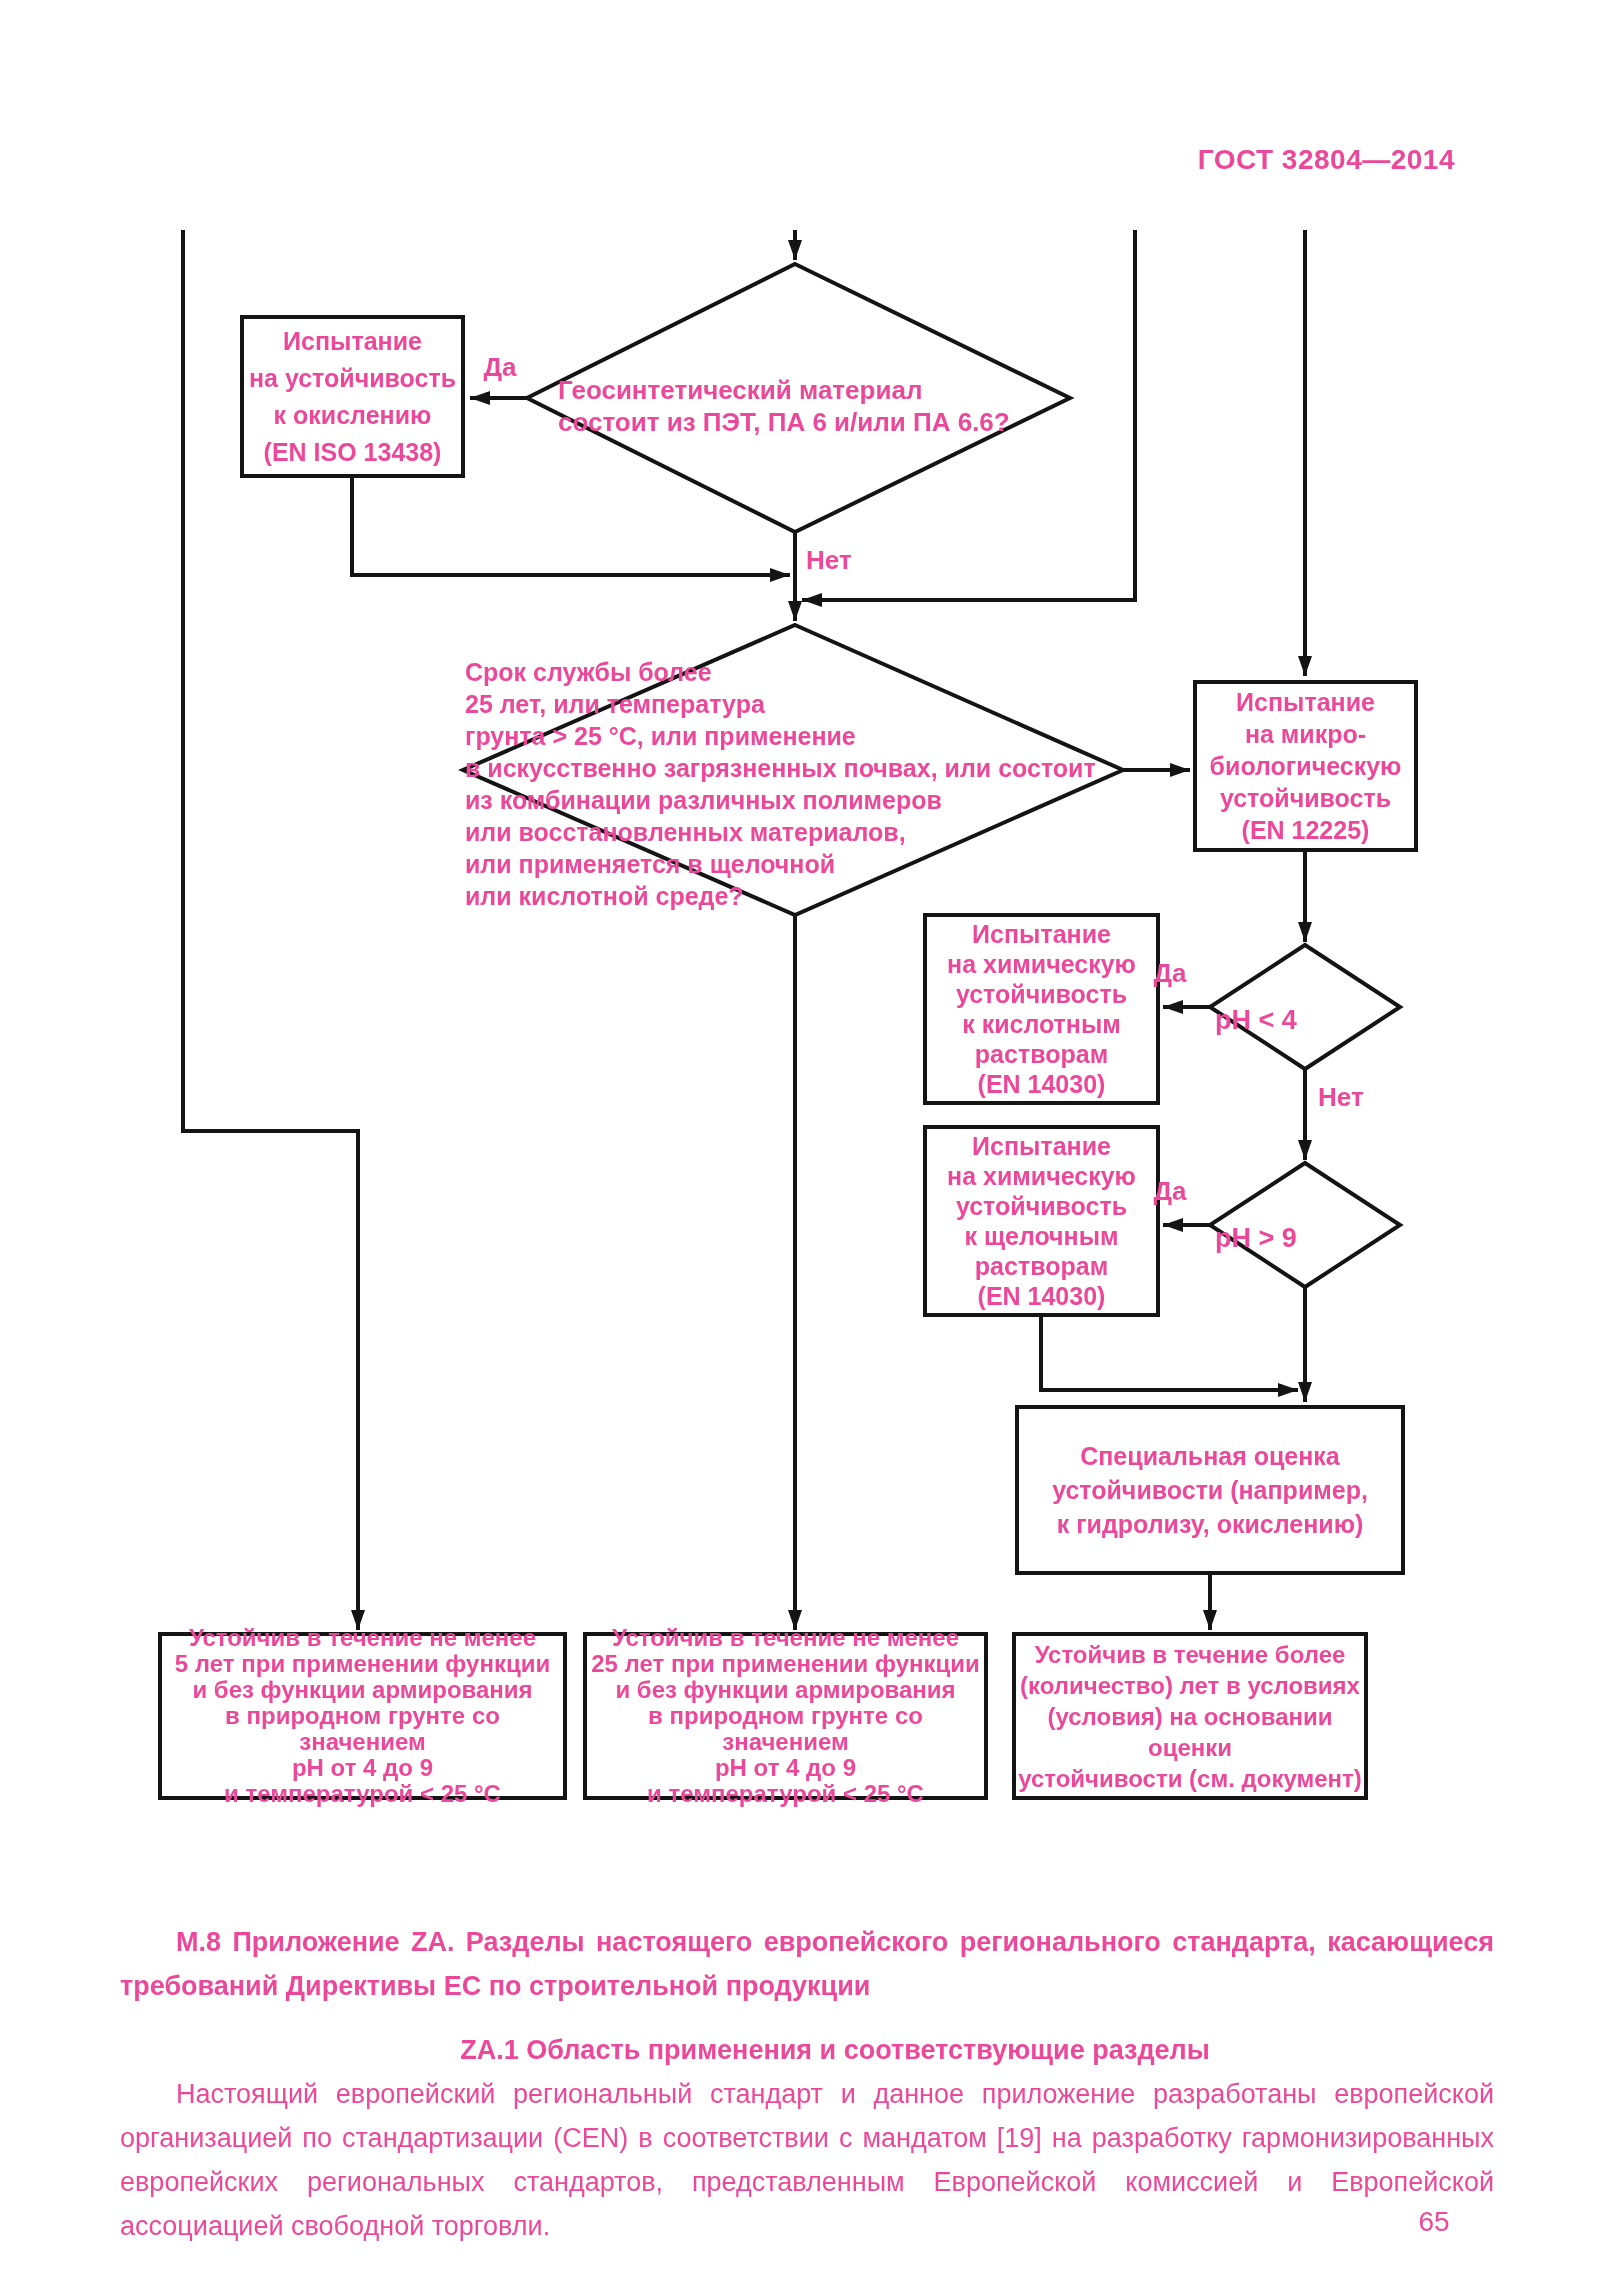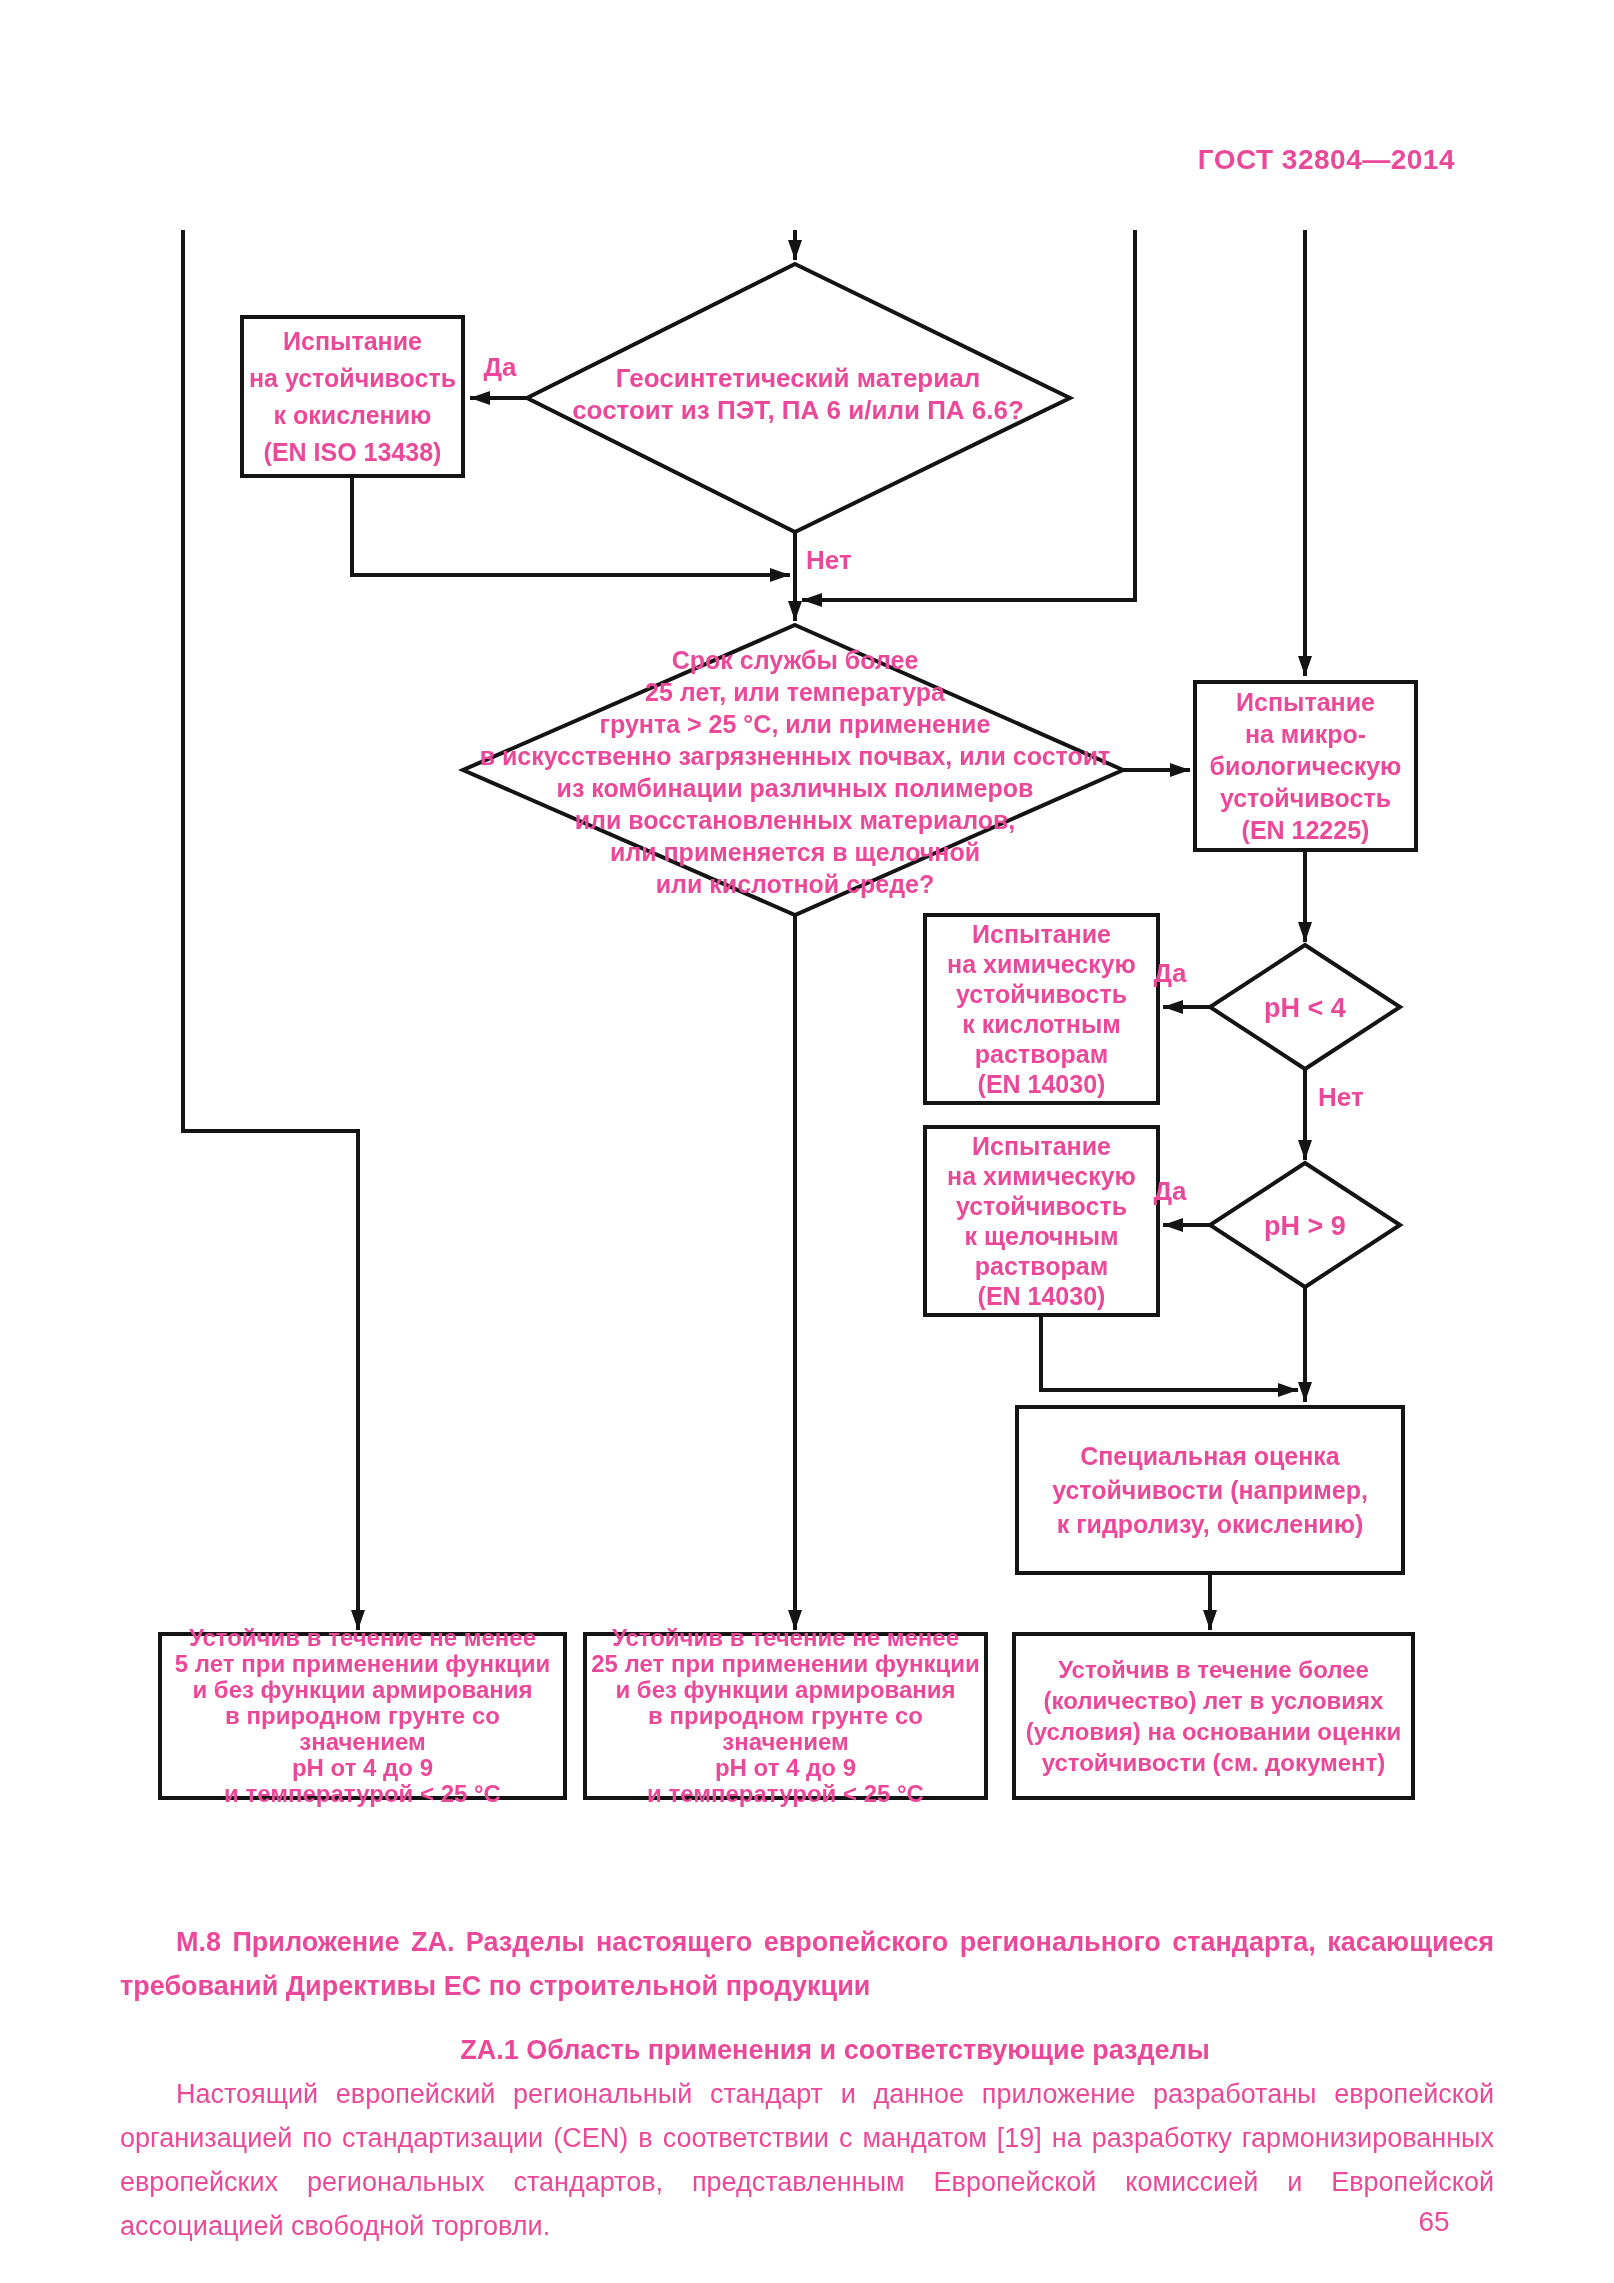--- a/index.html
+++ b/index.html
@@ -27,22 +27,22 @@
   .node-text{
     white-space:pre-line;
     text-align:center;
     font-weight:bold;
     font-size:25px;line-height:32px;
     width:100%;
   }
   .box-r .node-text{font-size:24px;line-height:26px;}
   .diamond-text{
     position:absolute;
-    white-space:pre-line;text-align:center;
-    font-weight:bold;font-size:25px;line-height:32px;
+    white-space:pre-line;
+    font-weight:bold;font-size:25px;line-height:32px;margin-top:12px;
   }
   .edge-label{
     position:absolute;
     font-weight:bold;font-size:26px;line-height:30px;
   }
   .caption{
     left:535px;top:1843px;width:500px;
     text-align:center;font-size:26px;
   }
   .text-block{
@@ -175,21 +175,21 @@
 
   <div class="node-box box-r" style="left:583px;top:1632px;width:405px;height:168px;">
     <div class="node-text">Устойчив в течение не менее
 25 лет при применении функции
 и без функции армирования
 в природном грунте со значением
 рН от 4 до 9
 и температурой &lt; 25 °С</div>
   </div>
 
-  <div class="node-box box-r" style="left:1012px;top:1632px;width:403px;height:168px;align-items:center;">
+  <div class="node-box box-r" style="left:1012px;top:1632px;width:356px;height:168px;align-items:center;">
     <div class="node-text" style="line-height:31px;">Устойчив в течение более
 (количество) лет в условиях
 (условия) на основании оценки
 устойчивости (см. документ)</div>
   </div>
 
   <div class="edge-label" style="left:470px;top:352px;width:60px;text-align:center;">Да</div>
   <div class="edge-label" style="left:806px;top:545px;">Нет</div>
   <div class="edge-label" style="left:1140px;top:958px;width:60px;text-align:center;">Да</div>
   <div class="edge-label" style="left:1318px;top:1082px;">Нет</div>

